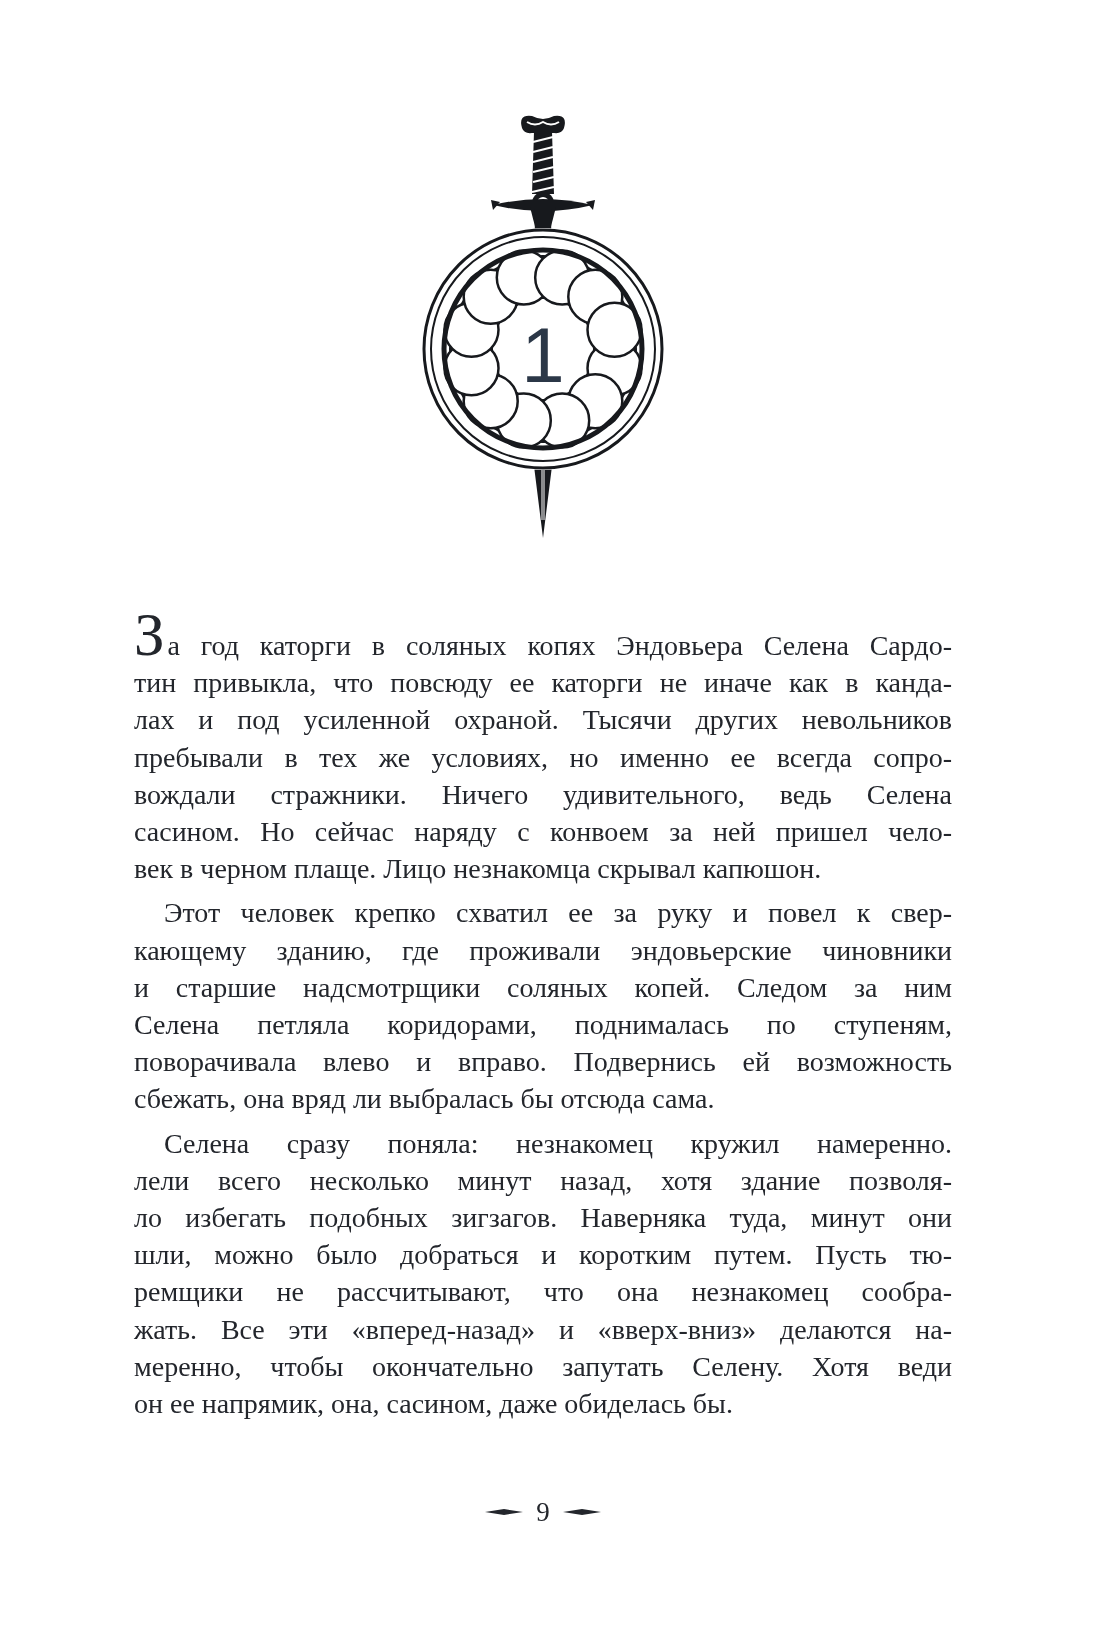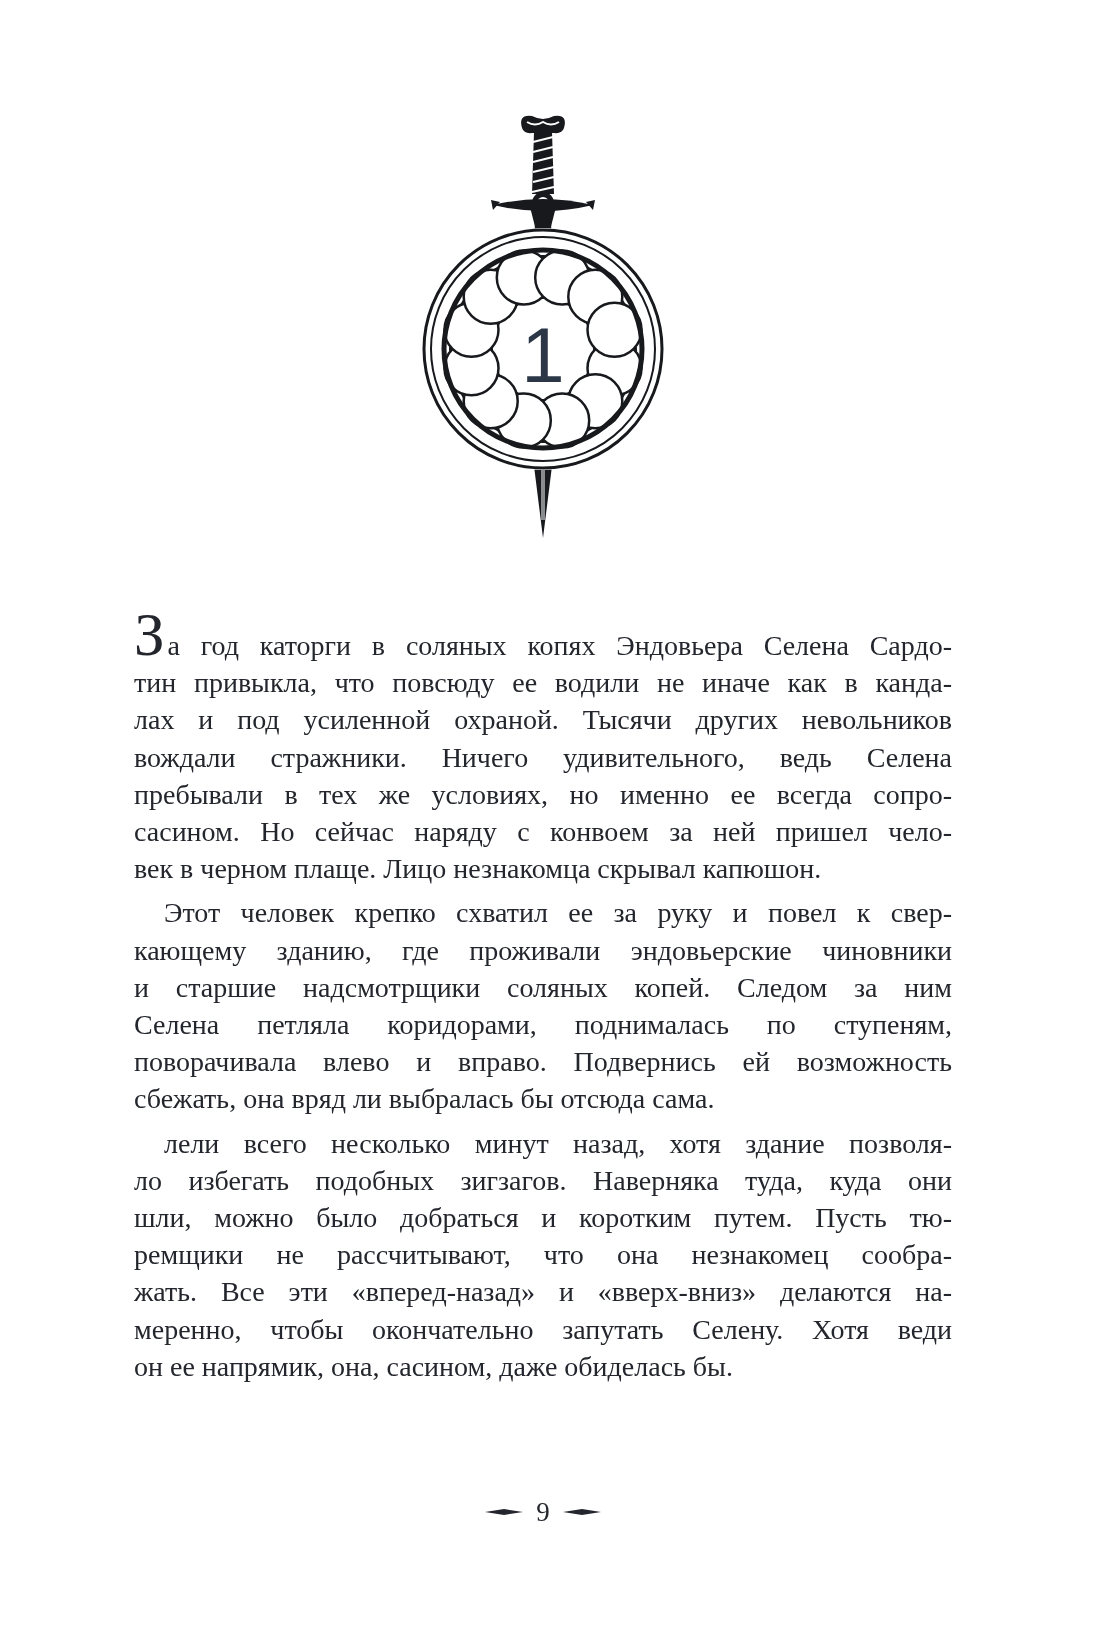--- a/index.html
+++ b/index.html
@@ -120,40 +120,41 @@
 
         <text x="122" y="276" text-anchor="middle" font-family="Liberation Sans, sans-serif" font-size="78" font-weight="400" fill="var(--chapter-number,#2b3747)">1</text>
       </g>
     </svg>
   </div>
 
   <div class="textcol">
 
     <div class="para">
       <div class="line"><span class="dropcap">З</span><span>а год каторги в соляных копях Эндовьера Селена Сардо-</span></div>
-      <div class="line">тин привыкла, что повсюду ее водили не иначе как в канда-</div>
+      <div class="line">тин привыкла, что повсюду ее каторги не иначе как в канда-</div>
       <div class="line">лах и под усиленной охраной. Тысячи других невольников</div>
+      <div class="line">пребывали в тех же условиях, но именно ее всегда сопро-</div>
       <div class="line">вождали стражники. Ничего удивительного, ведь Селена</div>
-      <div class="line">пребывали в тех же условиях, но именно ее всегда сопро-</div>
       <div class="line">сасином. Но сейчас наряду с конвоем за ней пришел чело-</div>
       <div class="line last">век в черном плаще. Лицо незнакомца скрывал капюшон.</div>
     </div>
 
     <div class="para indented">
       <div class="line">Этот человек крепко схватил ее за руку и повел к свер-</div>
       <div class="line">кающему зданию, где проживали эндовьерские чиновники</div>
       <div class="line">и старшие надсмотрщики соляных копей. Следом за ним</div>
       <div class="line">Селена петляла коридорами, поднималась по ступеням,</div>
       <div class="line">поворачивала влево и вправо. Подвернись ей возможность</div>
       <div class="line last">сбежать, она вряд ли выбралась бы отсюда сама.</div>
     </div>
 
     <div class="para indented">
+      <div class="line">Селена сразу поняла: незнакомец кружил намеренно.</div>
       <div class="line">лели всего несколько минут назад, хотя здание позволя-</div>
-      <div class="line">ло избегать подобных зигзагов. Наверняка туда, куда они</div>
+      <div class="line">ло избегать подобных зигзагов. Наверняка туда, минут они</div>
       <div class="line">шли, можно было добраться и коротким путем. Пусть тю-</div>
       <div class="line">ремщики не рассчитывают, что она незнакомец сообра-</div>
       <div class="line">жать. Все эти «вперед-назад» и «вверх-вниз» делаются на-</div>
       <div class="line">меренно, чтобы окончательно запутать Селену. Хотя веди</div>
       <div class="line last">он ее напрямик, она, сасином, даже обиделась бы.</div>
     </div>
 
   </div>
 
   <div class="footer">

